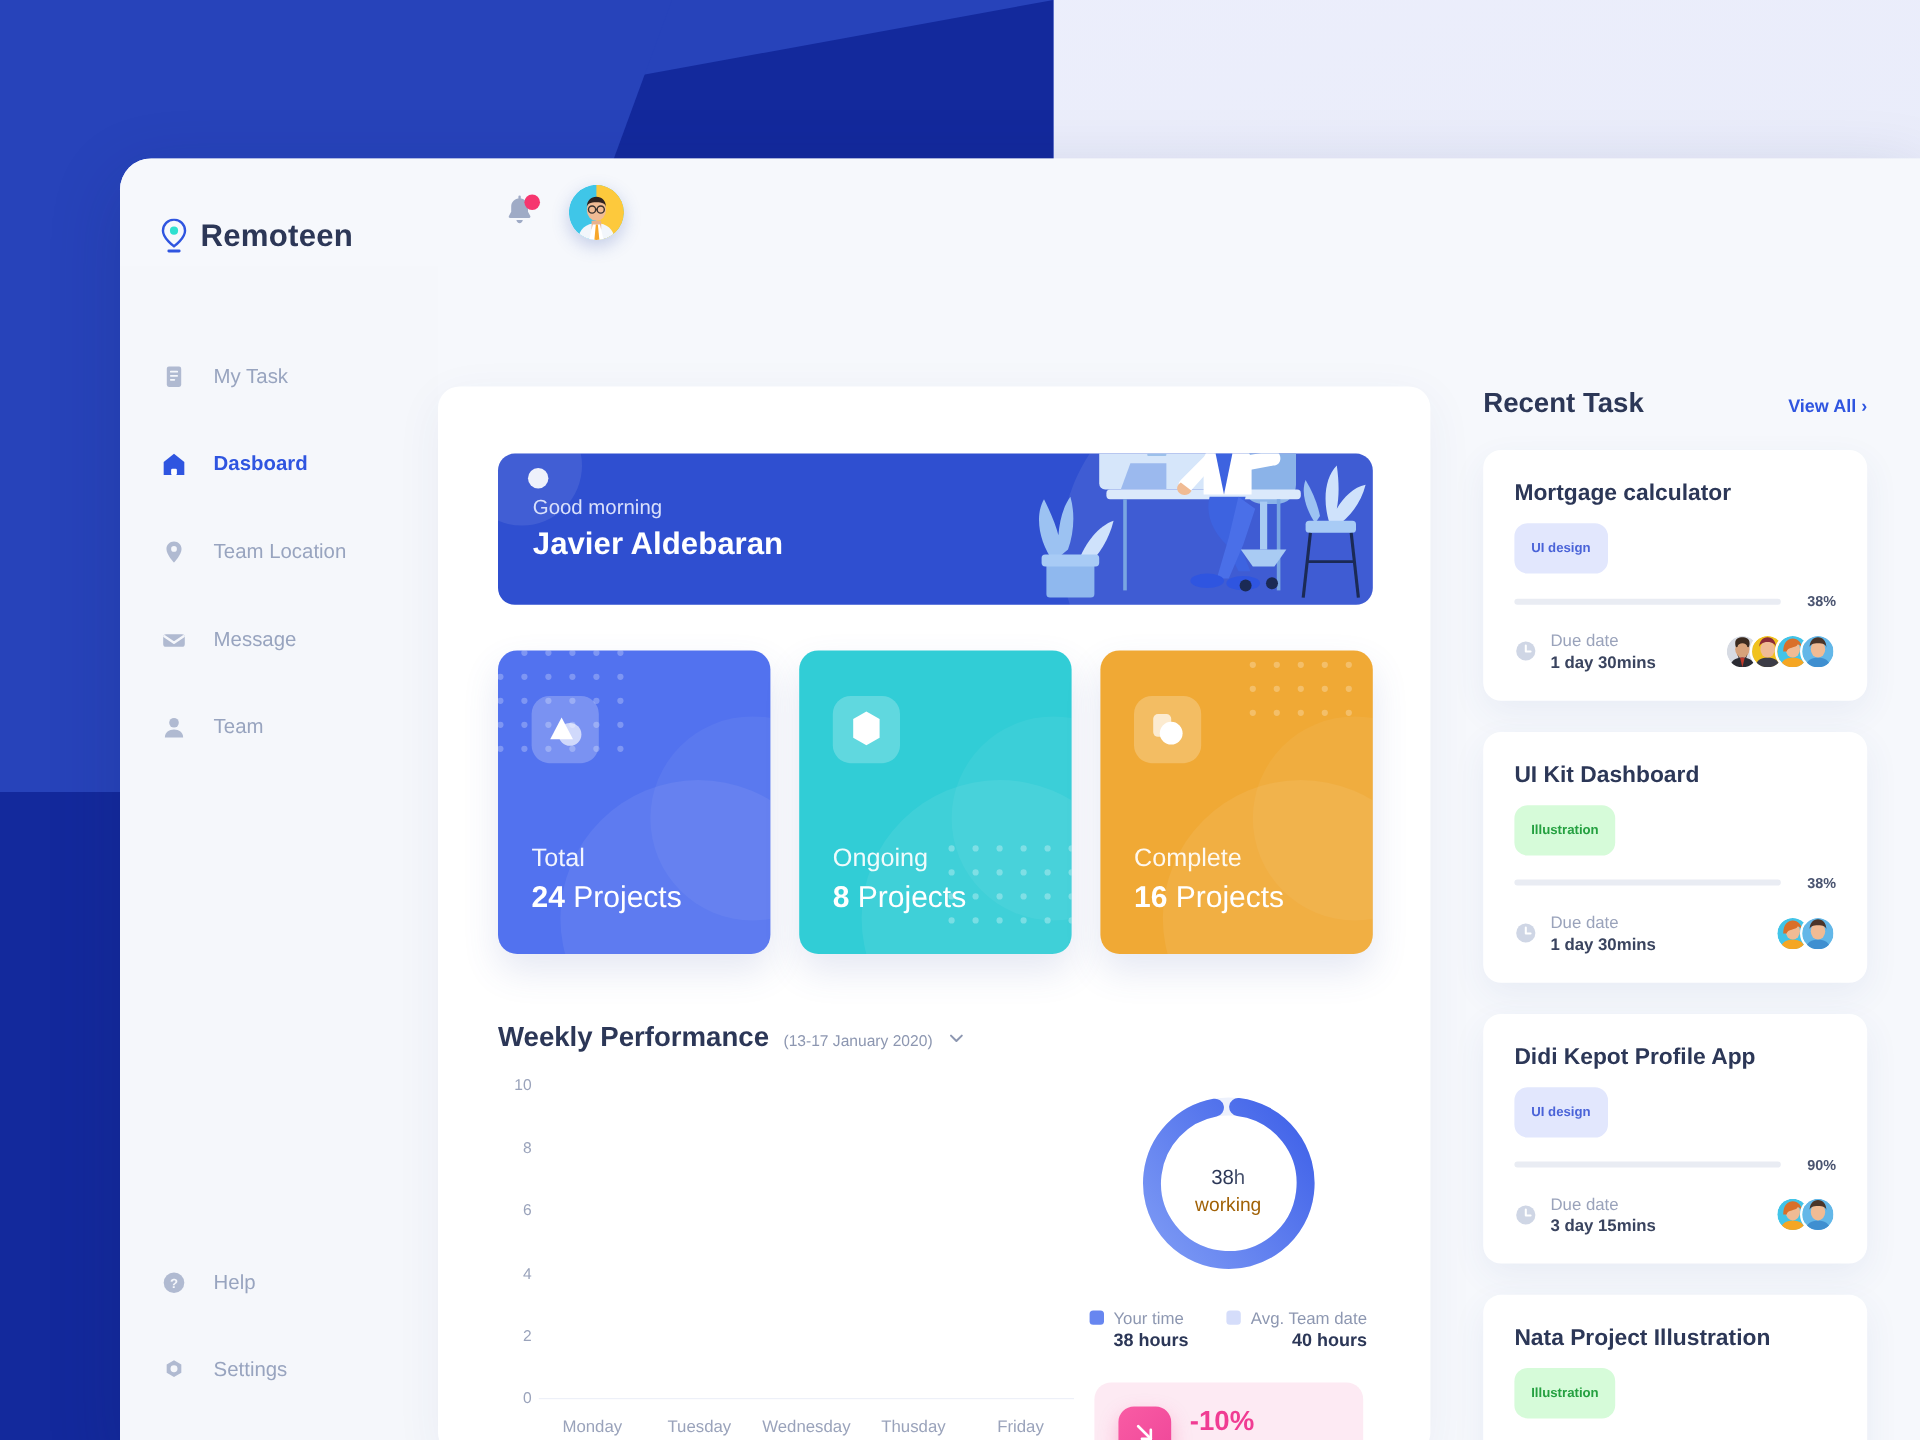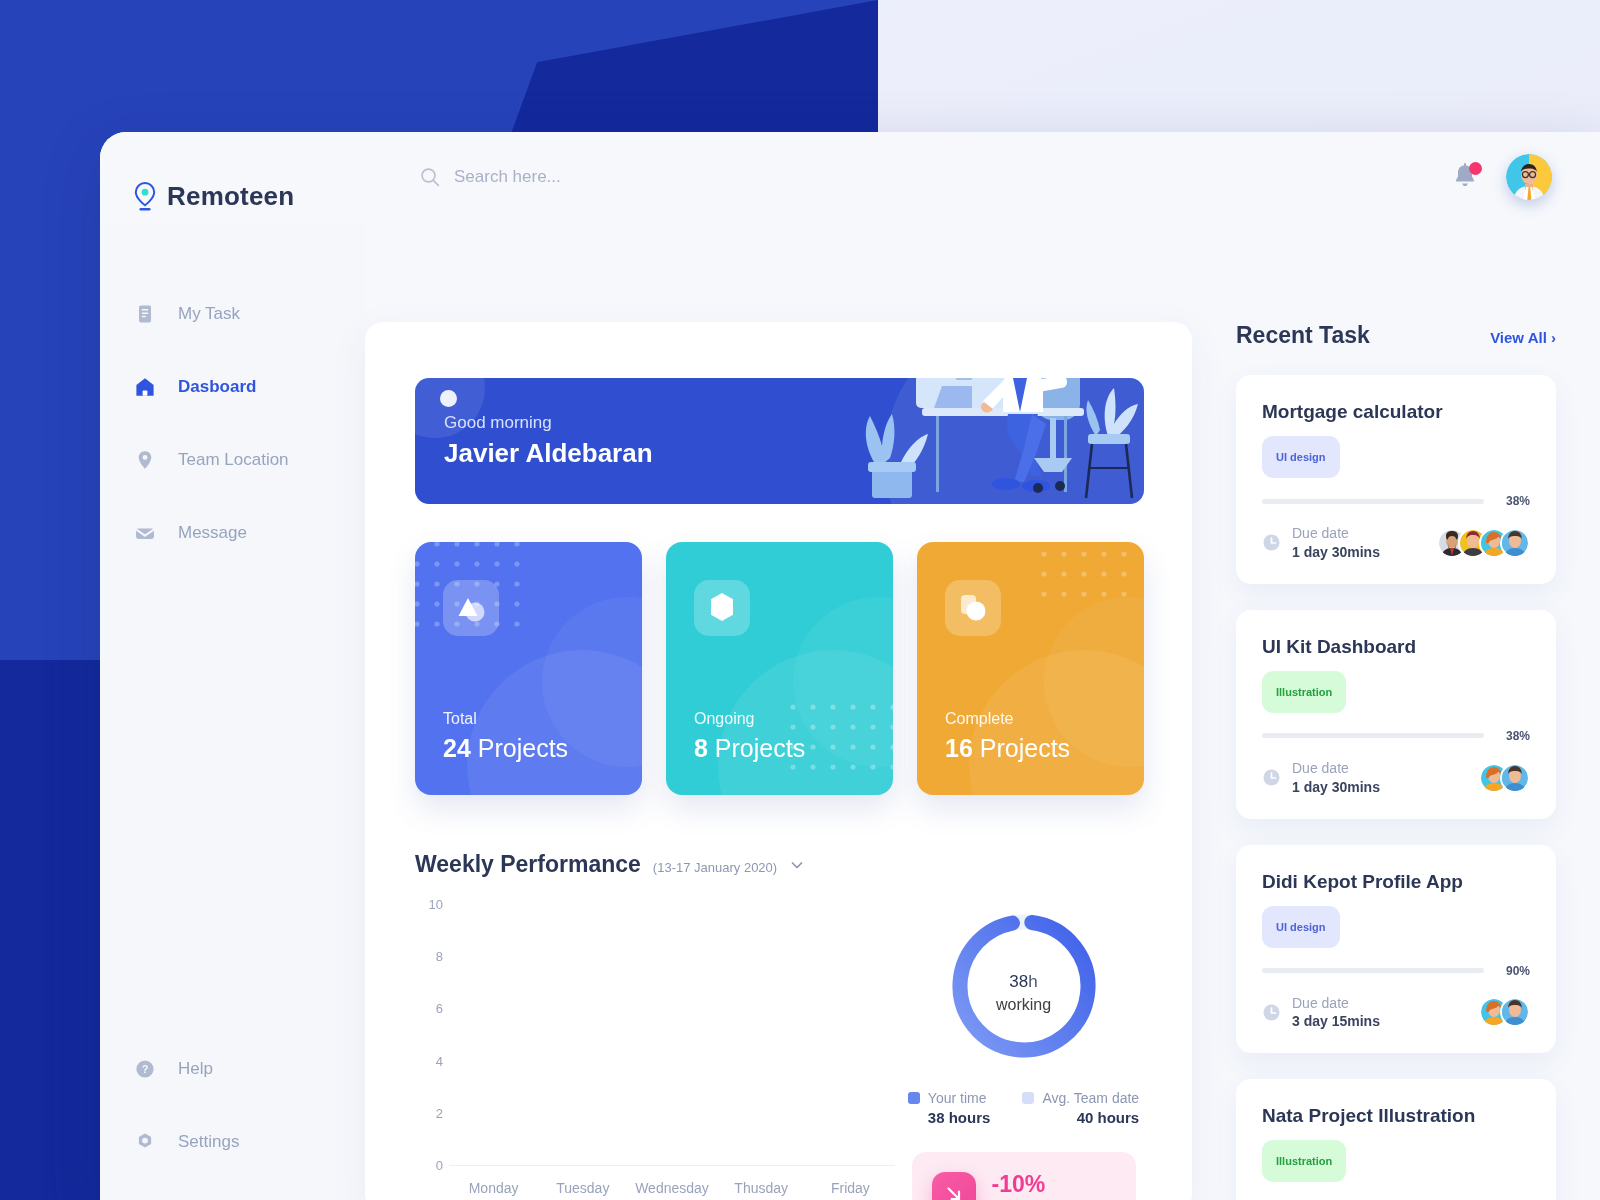--- a/index.html
+++ b/index.html
@@ -158,21 +158,21 @@
   }
   .stat .s-c1 { width: 230px; height: 230px; right: -55px; bottom: -85px; }
   .stat .s-c2 { width: 170px; height: 170px; right: -70px; top: 55px; background: rgba(255,255,255,.05); }
   .stat-icon {
     width: 56px; height: 56px; border-radius: 15px;
     background: rgba(255,255,255,.23);
     display: flex; align-items: center; justify-content: center;
     position: relative; z-index: 3;
   }
   .stat-body { position: absolute; left: 28px; bottom: 32px; z-index: 3; }
-  .stat-label { color: rgba(255,255,255,.92); font-size: 16px; margin-bottom: 6px; }
+  .stat-label { color: rgba(255,255,255,.92); font-size: 21px; margin-bottom: 6px; }
   .stat-value { color: #fff; font-size: 25px; }
   .stat-value b { font-weight: 700; }
   .dots { position: absolute; z-index: 1; }
 
   
   .perf-head { display: flex; align-items: baseline; gap: 12px; margin-top: 56px; }
   .perf-title { font-size: 23px; font-weight: 700; color: #2c3757; }
   .perf-range { font-size: 13px; color: #8d97b1; }
   .perf-caret { width: 16px; height: 16px; align-self: center; cursor: pointer; }
 
@@ -201,21 +201,21 @@
   
   .donut-panel { flex: 1; padding-left: 8px; display: flex; flex-direction: column; align-items: center; }
   .donut { position: relative; width: 156px; height: 156px; margin-top: 4px; }
   .donut-center {
     position: absolute; inset: 0;
     display: flex; flex-direction: column; align-items: center; justify-content: center;
   }
   .donut-num { font-size: 33px; font-weight: 700; color: #2c3757; line-height: 1; }
   .donut-num span { font-size: 17px; font-weight: 400; color: #5a6party; }
   .donut-h { font-size: 17px; font-weight: 400; color: #4b5570; }
-  .donut-sub { font-size: 16px; color: #404040; margin-top: 4px; }
+  .donut-sub { font-size: 16px; color: #a16207; margin-top: 4px; }
   .legend { display: flex; gap: 32px; margin-top: 26px; }
   .legend-item { text-align: left; }
   .legend-top { display: flex; align-items: center; gap: 8px; }
   .legend-swatch { width: 12px; height: 12px; border-radius: 3px; }
   .legend-name { font-size: 14px; color: #8d97b1; }
   .legend-val { font-size: 15px; font-weight: 700; color: #2c3757; margin-top: 3px; margin-left: 20px; text-align: right; }
 
   .trend {
     margin-top: 26px; width: 224px; height: 84px;
     background: #fdeaf3; border-radius: 14px;
@@ -289,29 +289,20 @@
       <span class="brand-logo">
         <svg width="22" height="30" viewBox="0 0 22 30">
           <path d="M11 1C5.9 1 1.8 5.1 1.8 10.2c0 6.4 9.2 13 9.2 13s9.2-6.6 9.2-13C20.2 5.1 16.1 1 11 1z" fill="none" stroke="#2f55e0" stroke-width="2"></path>
           <circle cx="11" cy="10.2" r="3.4" fill="#2ee0d0"></circle>
           <rect x="5.5" y="26" width="11" height="2.4" rx="1.2" fill="#2f55e0"></rect>
         </svg>
       </span>
       <span class="brand-name">Remoteen</span>
     </div>
 
-    <div class="searchbox">
-      <span class="search-icon">
-        <svg width="20" height="20" viewBox="0 0 20 20">
-          <circle cx="8.5" cy="8.5" r="6.4" fill="none" stroke="#b9c0d2" stroke-width="1.7"></circle>
-          <line x1="13.3" y1="13.3" x2="18.3" y2="18.3" stroke="#b9c0d2" stroke-width="1.7" stroke-linecap="round"></line>
-        </svg>
-      </span>
-      <input class="search-input" type="text" placeholder="Search here..." style="">
-    </div>
 
     <div class="topbar-right">
       <span class="bell-wrap">
         <svg width="26" height="28" viewBox="0 0 26 28">
           <path d="M13 3.2c-3.9 0-7 3.1-7 7v4.3L4.1 18c-.4.7.1 1.6.9 1.6h16c.8 0 1.3-.9.9-1.6L20 14.5v-4.3c0-3.9-3.1-7-7-7z" fill="#9fabc6"></path>
           <path d="M10.3 21.4c.3 1.6 1.4 2.7 2.7 2.7s2.4-1.1 2.7-2.7h-5.4z" fill="#9fabc6"></path>
           <rect x="12" y="1" width="2" height="3" rx="1" fill="#9fabc6"></rect>
         </svg>
         <span class="bell-dot"></span>
       </span>
@@ -380,20 +371,29 @@
       <div class="nav-item">
         <span class="nav-ico">
           <svg width="22" height="22" viewBox="0 0 22 22">
             <rect x="2" y="6.5" width="18" height="10.5" rx="2.4" fill="#b0bad1"></rect>
             <path d="M3 8.2l8 5.4 8-5.4" fill="none" stroke="#f5f7fb" stroke-width="2.1" stroke-linecap="round" stroke-linejoin="round"></path>
           </svg>
         </span>
         <span>Message</span>
       </div>
 
+      <div class="nav-item">
+        <span class="nav-ico">
+          <svg width="22" height="22" viewBox="0 0 22 22">
+            <circle cx="11" cy="7.3" r="4" fill="#b0bad1"></circle>
+            <path d="M3.4 19.5c0-4.3 3.4-6.6 7.6-6.6s7.6 2.3 7.6 6.6z" fill="#b0bad1"></path>
+          </svg>
+        </span>
+        <span>Team</span>
+      </div>
 
       <div class="nav-spacer"></div>
 
       <div class="nav-bottom">
         <div class="nav-item">
           <span class="nav-ico">
             <svg width="22" height="22" viewBox="0 0 22 22">
               <circle cx="11" cy="11" r="8.6" fill="#b0bad1"></circle>
               <text x="11" y="15.4" font-family="Liberation Sans, sans-serif" font-size="11" font-weight="700" fill="#f5f7fb" text-anchor="middle">?</text>
             </svg>

